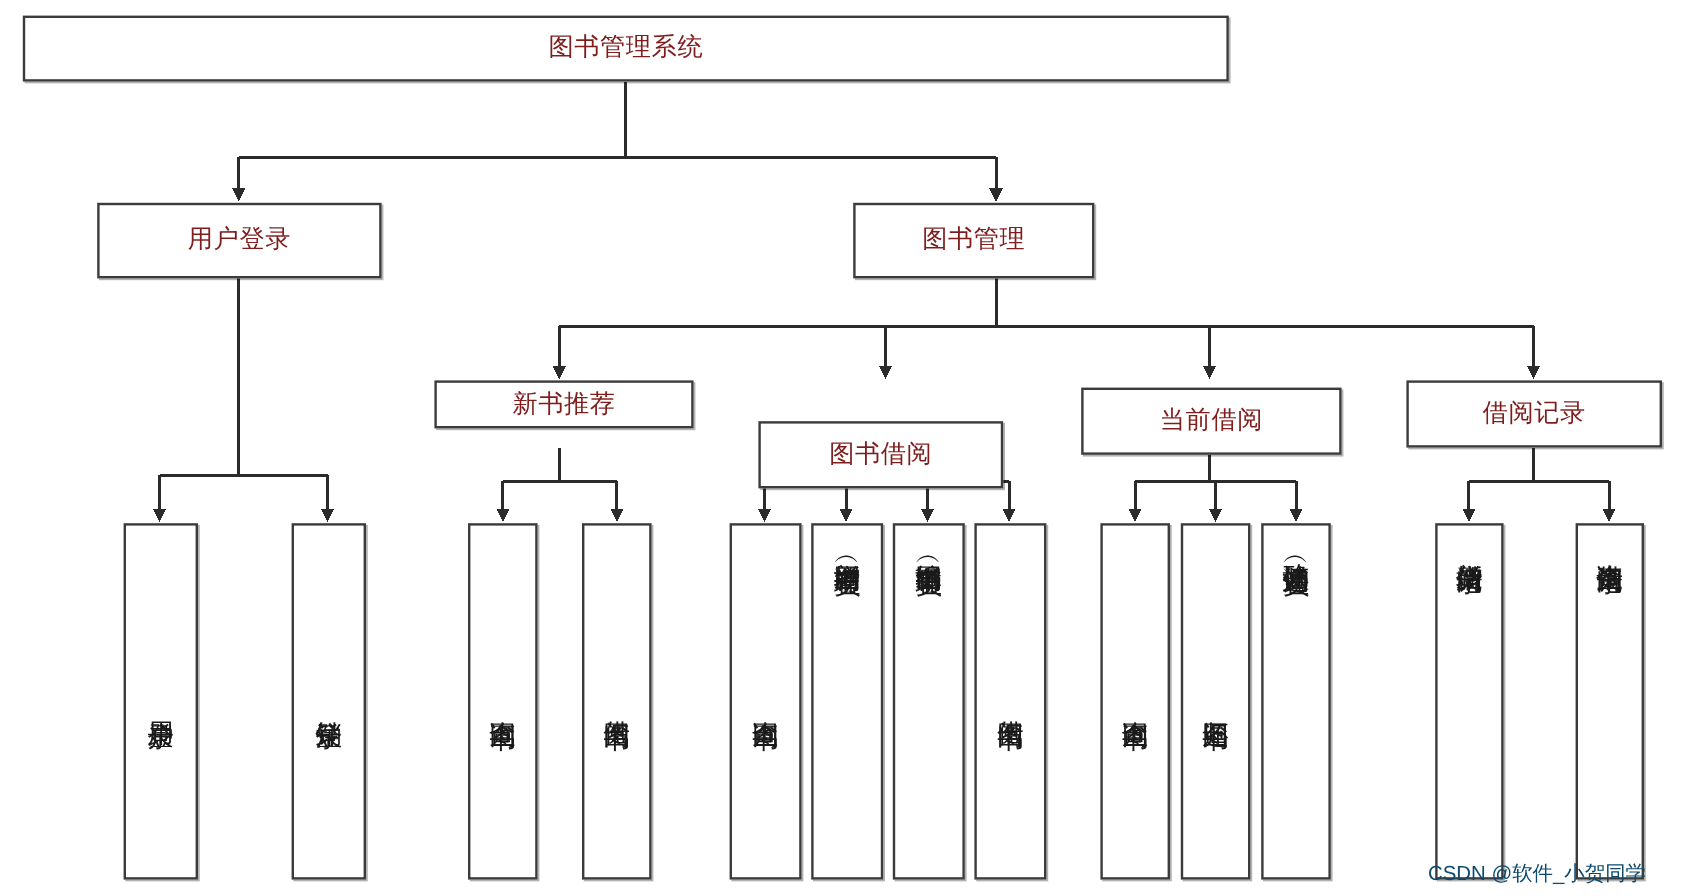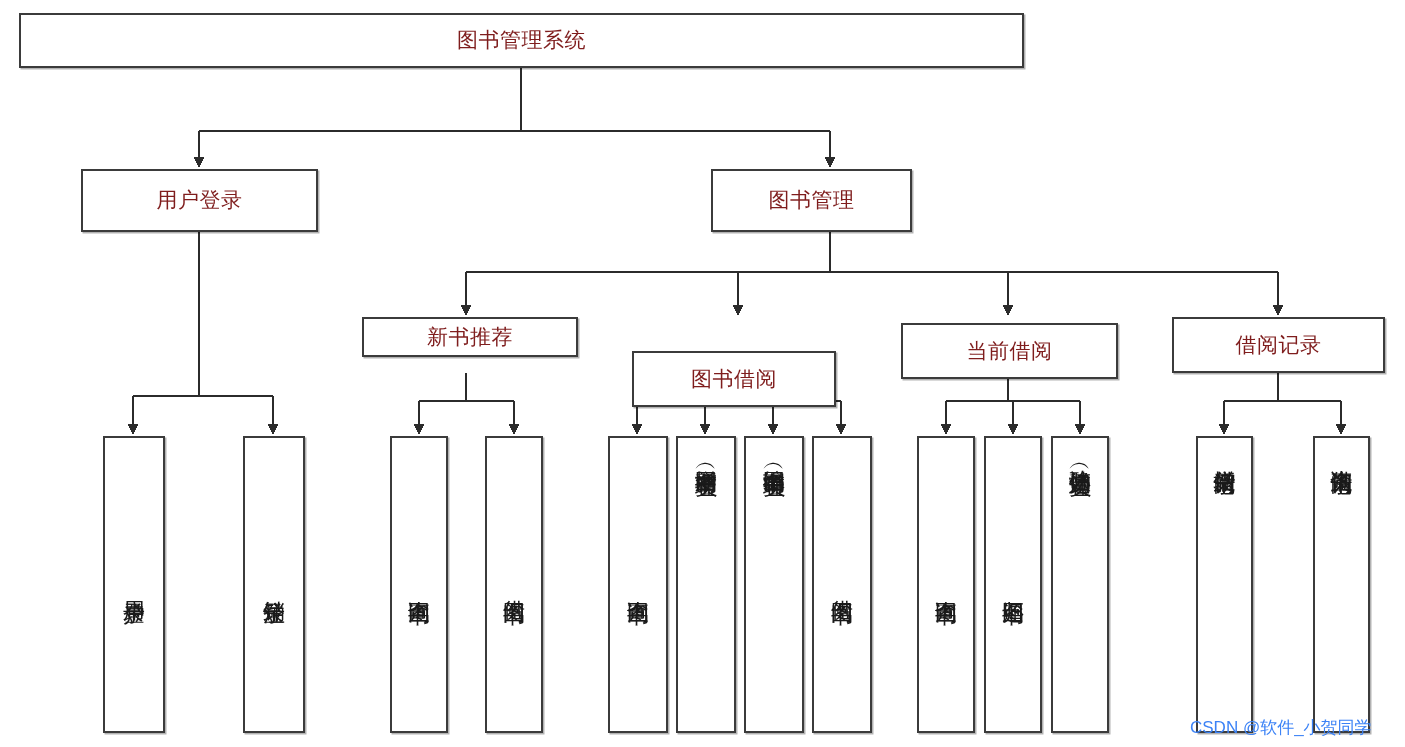--- a/index.html
+++ b/index.html
@@ -62,21 +62,21 @@
   }
   .leaf-box.centered {
     align-items: center;
     padding-top: 0;
   }
   .watermark {
     position: absolute;
     left: 1190px;
     top: 716px;
     font-size: 17px;
-    color: #3b82f6;
+    color: #0c4a6e;
     white-space: nowrap;
     font-family: "Liberation Sans", "DejaVu Sans", sans-serif;
   }
   svg line, svg path { shape-rendering: crispEdges; }
 </style>
 </head>
 <body>
 
 <svg id="diagram" viewBox="0 0 1405 747" xmlns="http://www.w3.org/2000/svg">
   <defs>

